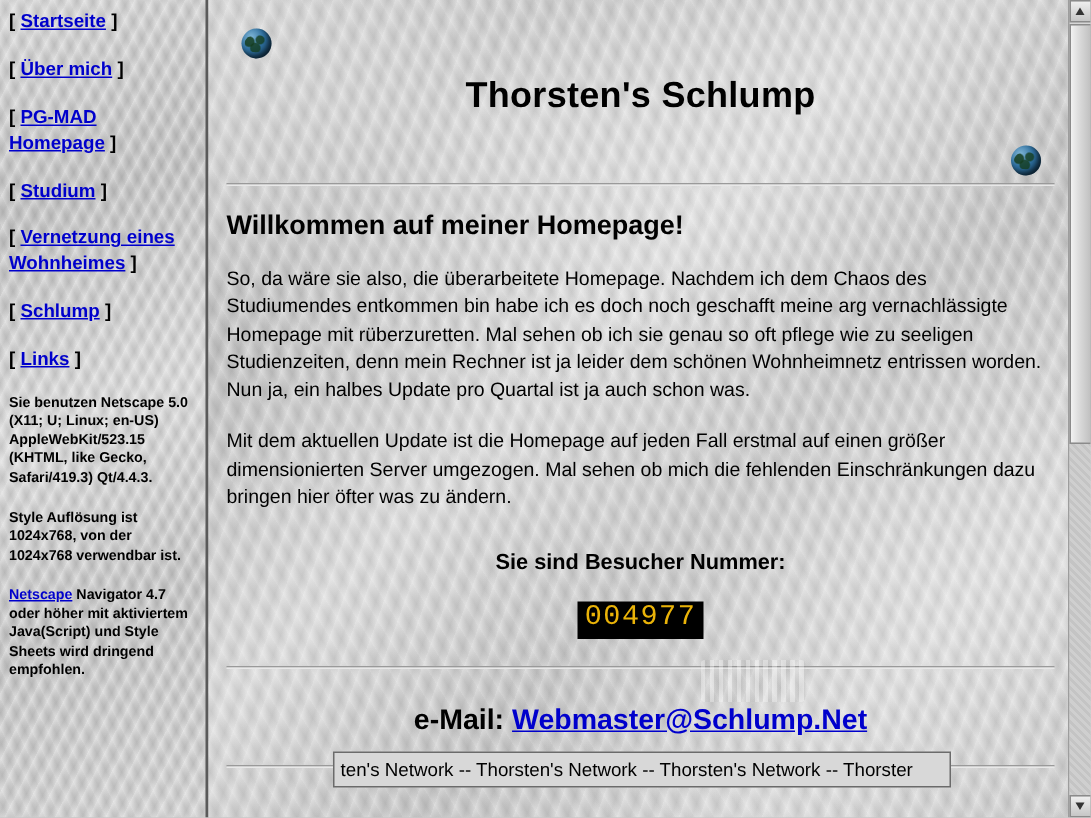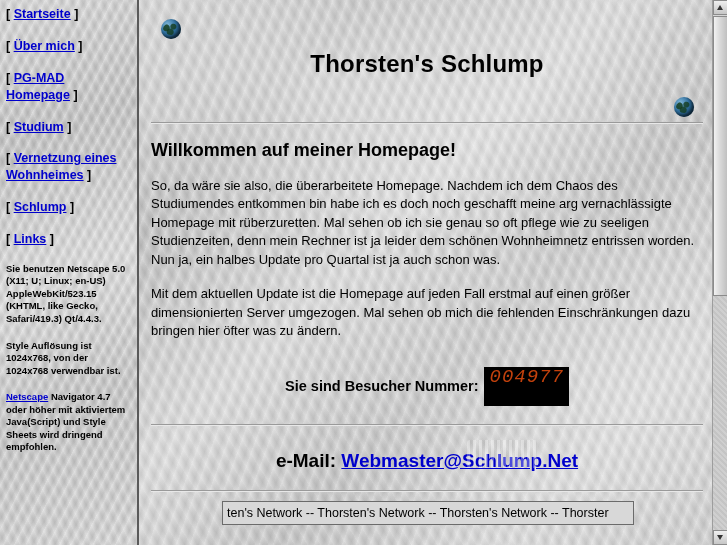--- a/index.html
+++ b/index.html
@@ -106,36 +106,36 @@
     color: #000;
     line-height: 1.42;
     margin: 16px 0 0 0;
     text-align: left;
   }
   .counter-row {
     display: flex;
     align-items: center;
     justify-content: center;
     margin: 26px 0 12px 0;
-    gap: 6px;
+    gap: 18px;
+    flex-direction: column;
   }
   .counter-label {
     font-size: 14.5px;
     font-weight: bold;
     color: #000;
   }
   .counter-box {
     background: #000;
-    color: #c2410c;
+    color: #eab308;
     font-family: "Liberation Mono", monospace;
     font-size: 19px;
     letter-spacing: 1px;
-    padding: 1px 5px 18px 5px;
+    padding: 1px 5px 4px 5px;
     line-height: 1.05;
-    font-style: italic;
   }
   .mail-row {
     text-align: center;
     font-size: 19px;
     font-weight: bold;
     color: #000;
     margin: 24px 0 0 0;
   }
   .mail-row a {
     color: #0000cc;

